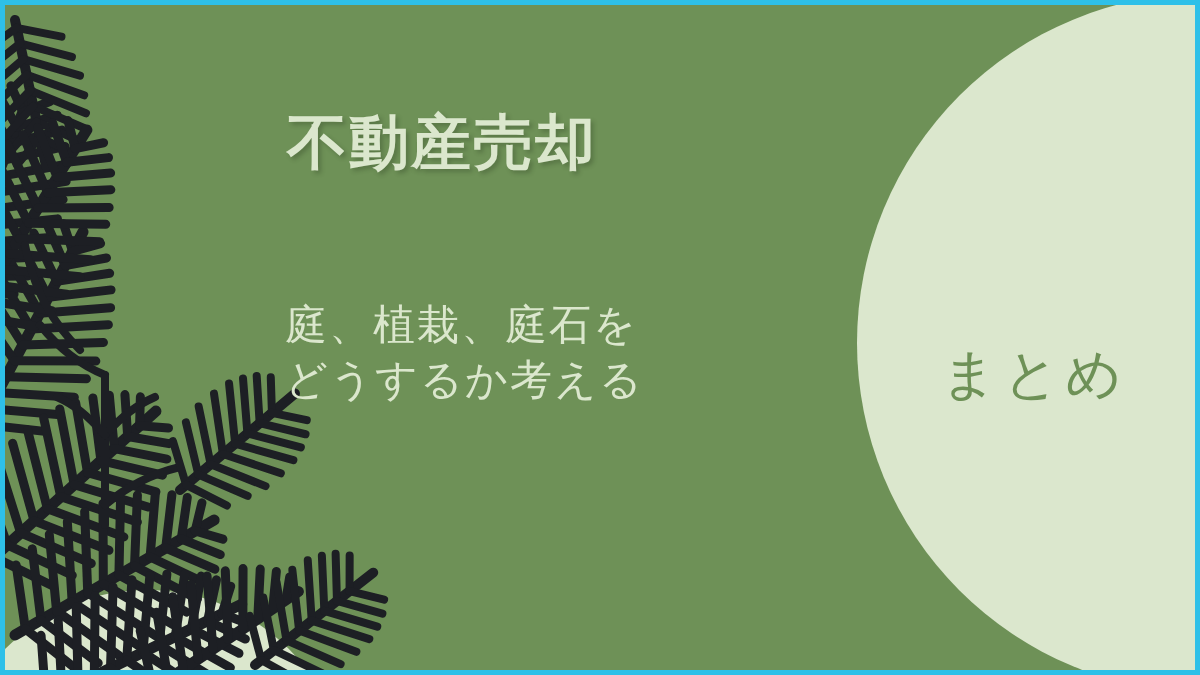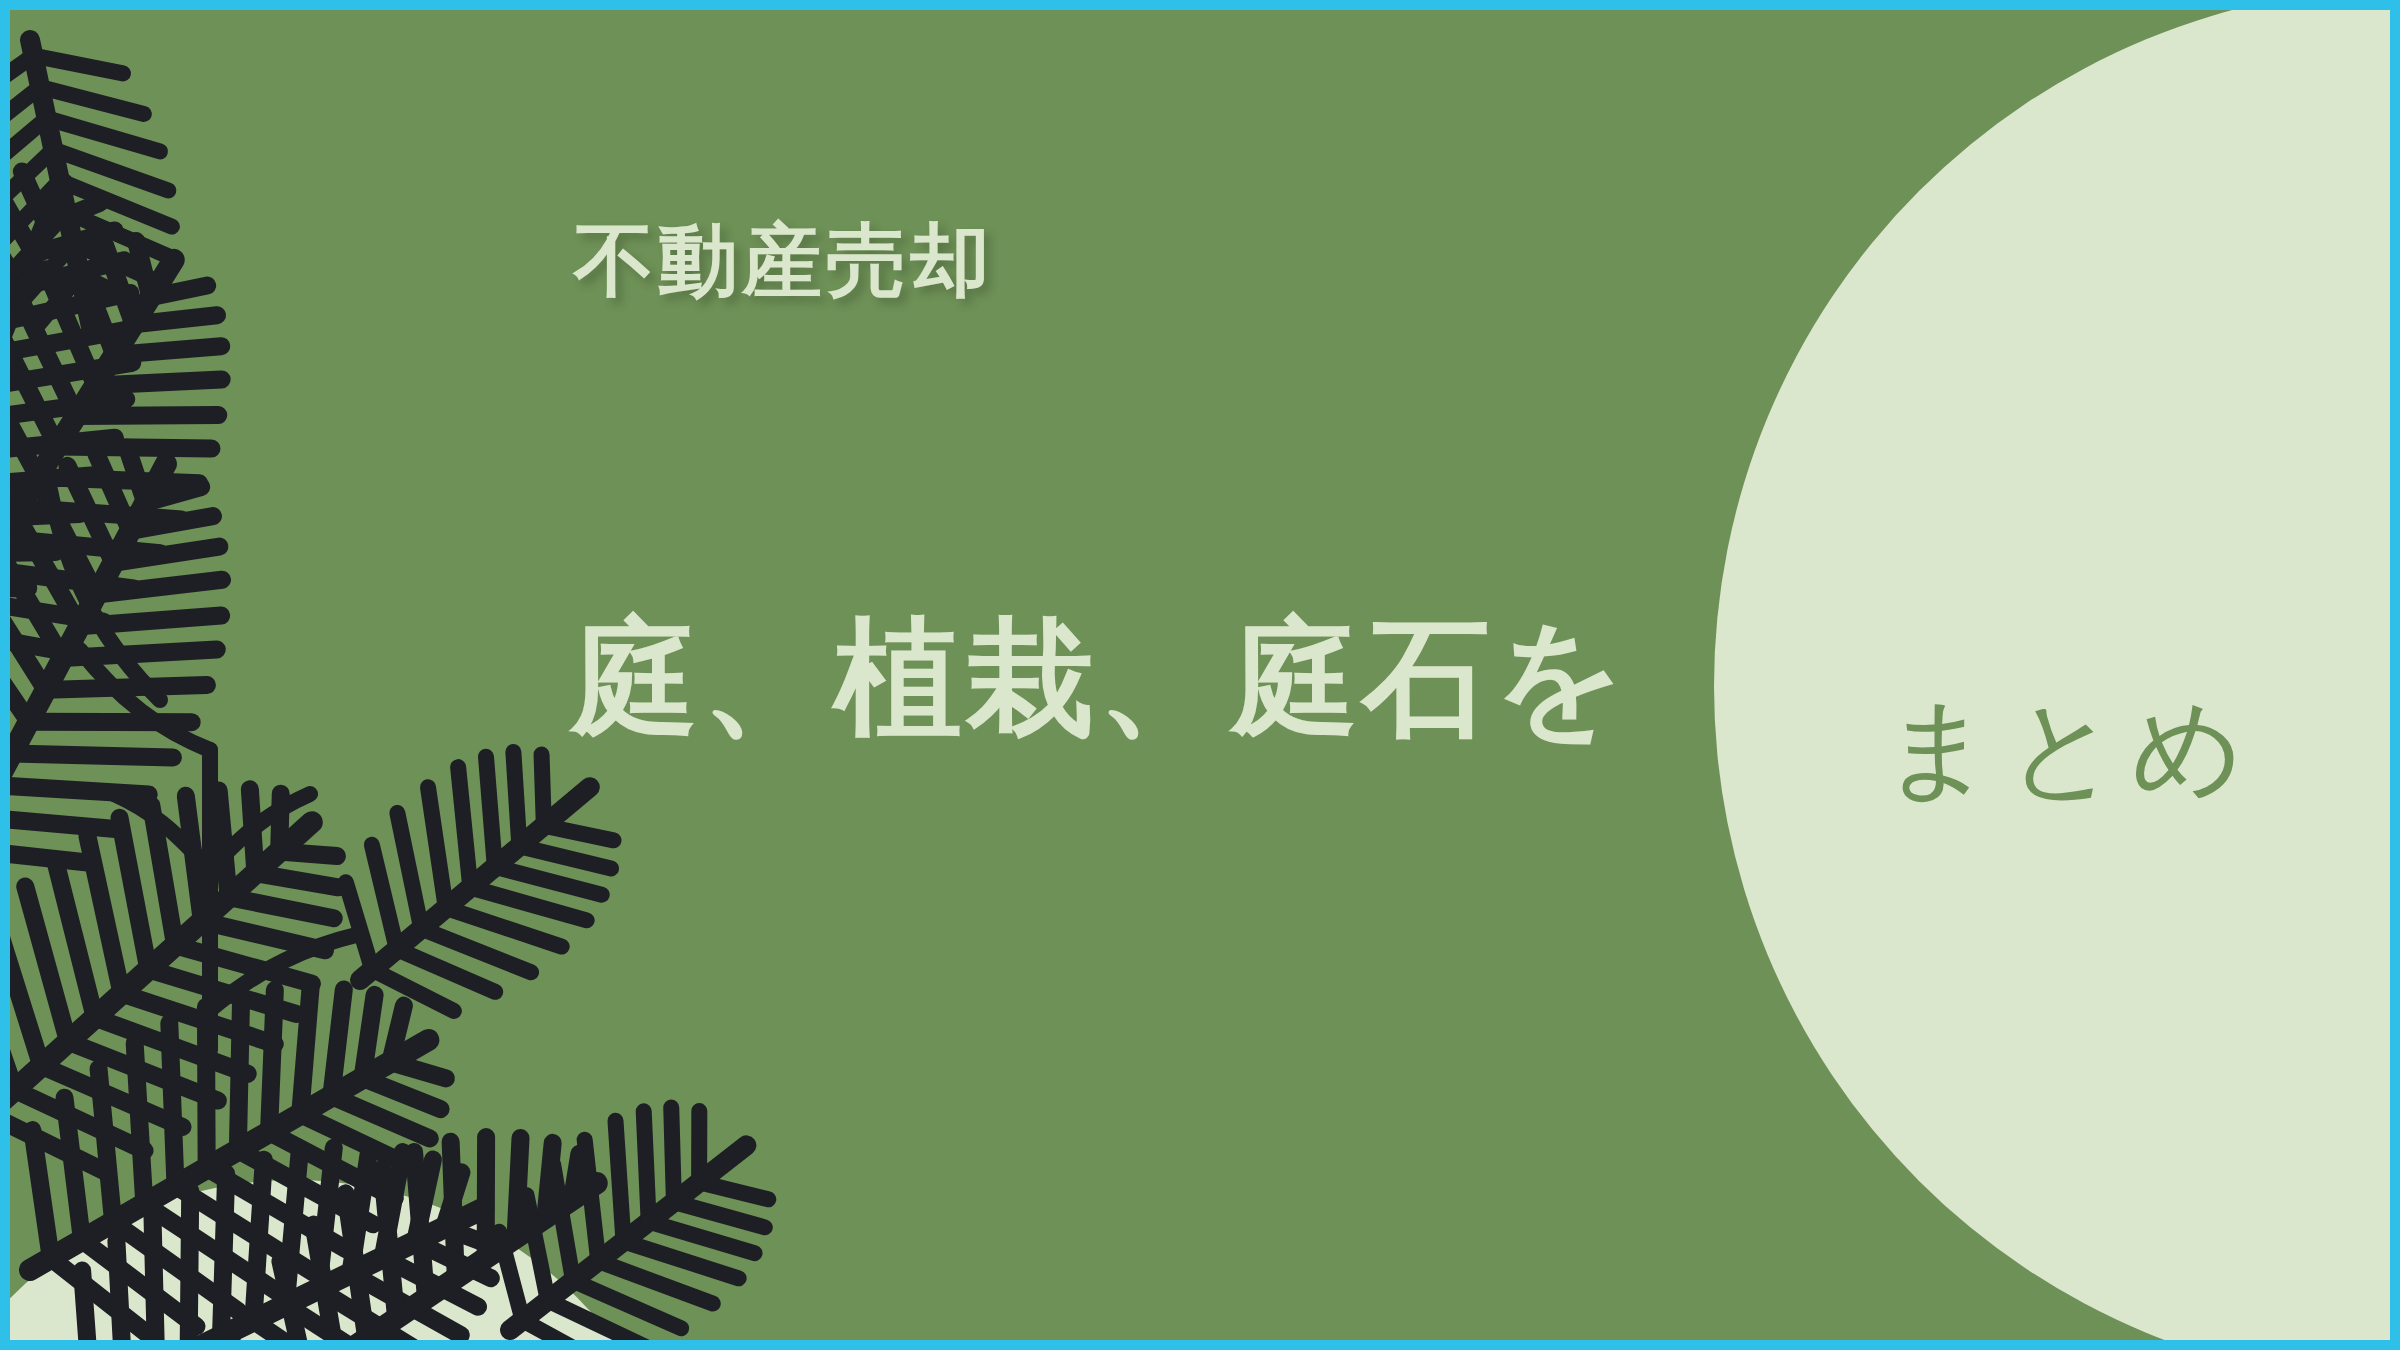--- a/index.html
+++ b/index.html
@@ -49,35 +49,35 @@
     left: 0;
     top: 0;
     width: 1190px;
     height: 665px;
     pointer-events: none;
   }
   .title {
     position: absolute;
     left: 282px;
     top: 103px;
-    font-size: 40px;
+    font-size: 60px;
     font-weight: 700;
     letter-spacing: 2px;
     color: #dbe7cd;
     text-shadow: 3px 3px 4px rgba(40,55,30,0.30);
     white-space: nowrap;
     line-height: 1.15;
   }
   .body-text {
     position: absolute;
     left: 280px;
     top: 292px;
     color: #dbe7cd;
-    font-size: 64px;
-    font-weight: 700;
+    font-size: 42px;
+    font-weight: 400;
     line-height: 1.32;
     letter-spacing: 2px;
     white-space: nowrap;
   }
   .body-line { display: block; }
   .badge-text {
     position: absolute;
     left: 936px;
     top: 339px;
     color: #6e9157;
@@ -213,18 +213,19 @@
       </g>
       <g transform="translate(175,485) rotate(-40)">
         <use href="#frond-small"></use>
       </g>
     </svg>
 
     <div class="title">不動産売却</div>
 
     <div class="body-text">
       <span class="body-line">庭、植栽、庭石を</span>
+      <span class="body-line">どうするか考える</span>
     </div>
 
     <div class="badge-text">まとめ</div>
 
   </div>
 </div>
 
 </body></html>

